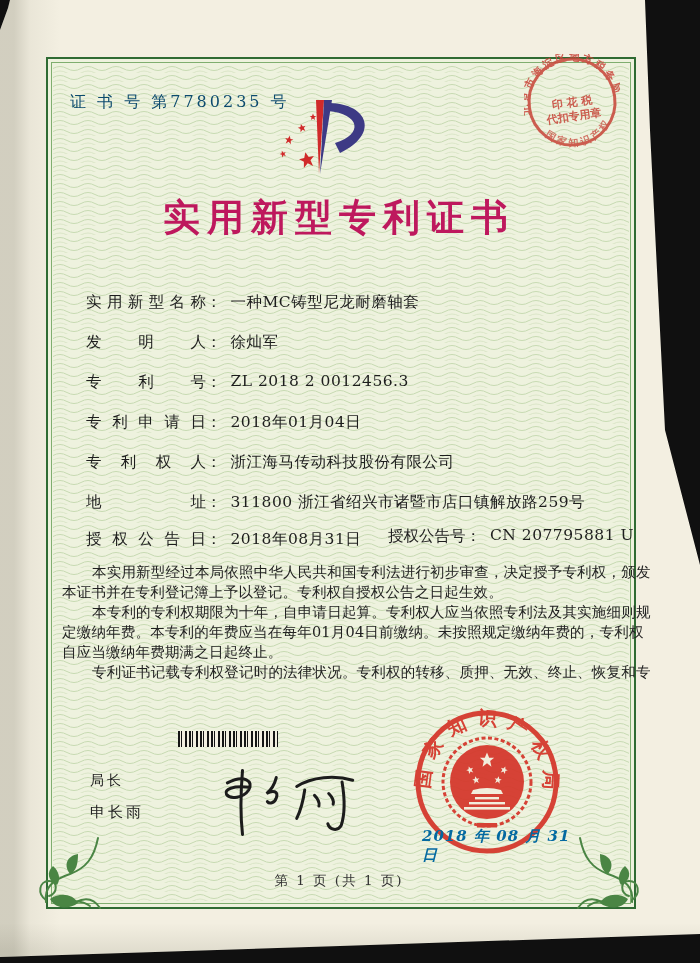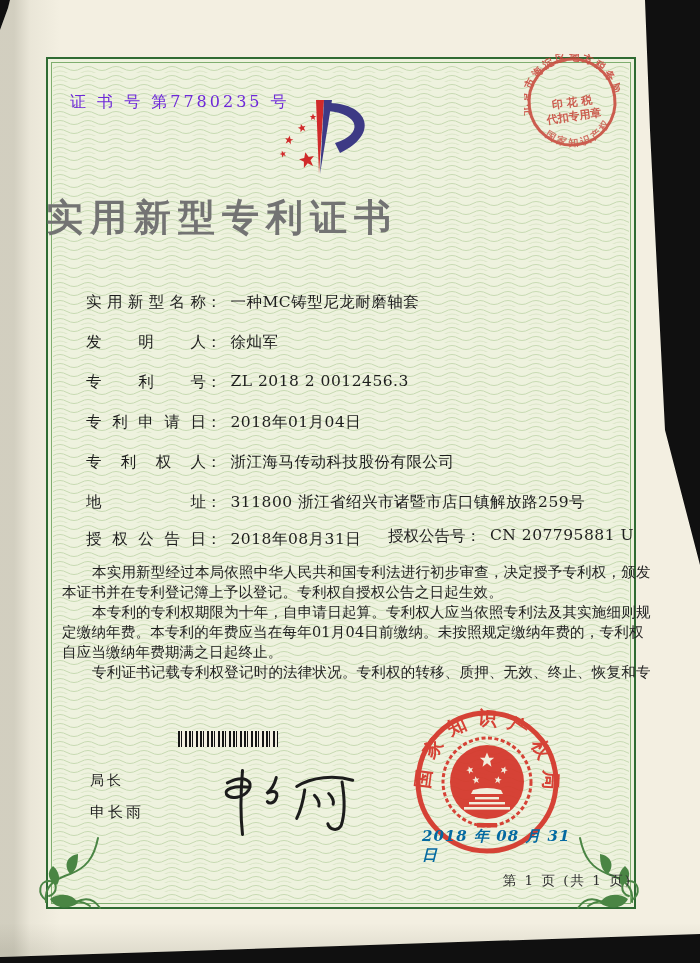--- a/index.html
+++ b/index.html
@@ -10,40 +10,40 @@
         clip-path:polygon(10px 0,645px 0,650px 130px,665px 430px,700px 565px,700px 934px,340px 946px,0 957px,0 30px,8px 8px);}
   #page::before{content:"";position:absolute;inset:0;
         background:linear-gradient(90deg,rgba(60,60,40,.18) 0 14px,rgba(60,60,40,.05) 30px,rgba(0,0,0,0) 60px),
                    linear-gradient(0deg,rgba(60,60,40,.10) 0 12px,rgba(0,0,0,0) 40px);pointer-events:none;}
   
   #frame{position:absolute;left:46px;top:57px;width:586px;height:848px;border:2px solid #2f6b33;background:#eef2de;}
   #frame-inner{position:absolute;inset:3px;border:1px solid #7fae6f;}
   #waves{position:absolute;inset:5px;width:calc(100% - 10px);height:calc(100% - 10px);opacity:.75;}
   .abs{position:absolute;}
   
-  #cert-number{left:70px;top:92px;font-size:16px;letter-spacing:3px;color:#6d28d9;}
-  
-  #title{left:46px;top:193px;width:586px;text-align:left;font-size:37px;font-weight:600;
-         letter-spacing:7px;color:#737373;}
+  #cert-number{left:70px;top:92px;font-size:16px;letter-spacing:3px;color:#0c4a6e;}
+  
+  #title{left:46px;top:193px;width:586px;text-align:center;font-size:37px;font-weight:600;
+         letter-spacing:7px;color:#be185d;}
   
   .field-row{left:86px;height:22px;font-size:15.5px;color:#1d1d1d;font-weight:500;white-space:nowrap;}
   .field-label{display:inline-block;width:120px;text-align:justify;text-align-last:justify;vertical-align:top;}
   .field-colon{display:inline-block;vertical-align:top;}
   .field-value{display:inline-block;margin-left:4px;letter-spacing:.5px;vertical-align:top;text-align:center;}
   
   .body-line{left:62px;width:582px;font-size:14.5px;color:#222;white-space:nowrap;letter-spacing:.2px;}
   .indent{padding-left:30px;}
   
   #officer-title{left:90px;top:772px;font-size:14px;letter-spacing:3px;color:#222;}
   #officer-name{left:90px;top:803px;font-size:15px;letter-spacing:3px;color:#222;}
   
   #seal-date{left:422px;top:827px;width:170px;font-size:15px;font-weight:700;color:#0369a1;
              letter-spacing:1px;z-index:6;font-style:italic;}
   
-  #footer{left:46px;top:872px;width:586px;text-align:right;font-size:13.5px;color:#333;letter-spacing:2px;}
+  #footer{left:46px;top:872px;width:586px;text-align:center;font-size:13.5px;color:#333;letter-spacing:2px;}
   
   #barcode{left:178px;top:731px;width:100px;height:16px;
            background:repeating-linear-gradient(90deg,#151515 0 2px,#f3efe1 2px 3px,#151515 3px 4px,#f3efe1 4px 7px,#151515 7px 9px,#f3efe1 9px 11px);}
   svg text{font-family:"DejaVu Serif","Liberation Serif",serif;}
 </style>
 </head>
 <body>
 
 <div id="scan">
   <div id="page">

